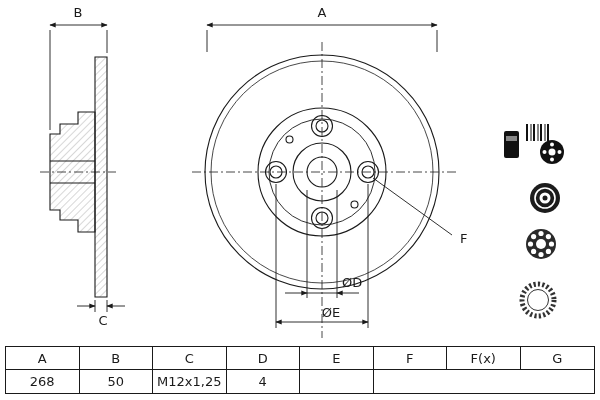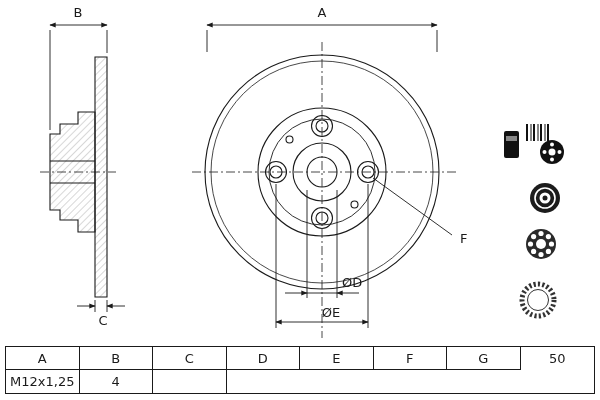--- a/index.html
+++ b/index.html
@@ -174,21 +174,23 @@
     </g>
   </svg>
 
   <div class="dim-table">
     <div class="cell hdr">A</div>
     <div class="cell hdr">B</div>
     <div class="cell hdr">C</div>
     <div class="cell hdr">D</div>
     <div class="cell hdr">E</div>
     <div class="cell hdr">F</div>
+    <div class="cell hdr">F(x)</div>
     <div class="cell hdr">G</div>
 
+    <div class="cell">268</div>
     <div class="cell">50</div>
     <div class="cell">M12x1,25</div>
     <div class="cell">4</div>
     <div class="cell"></div>
   </div>
 
 </div>
 
 </body></html>

